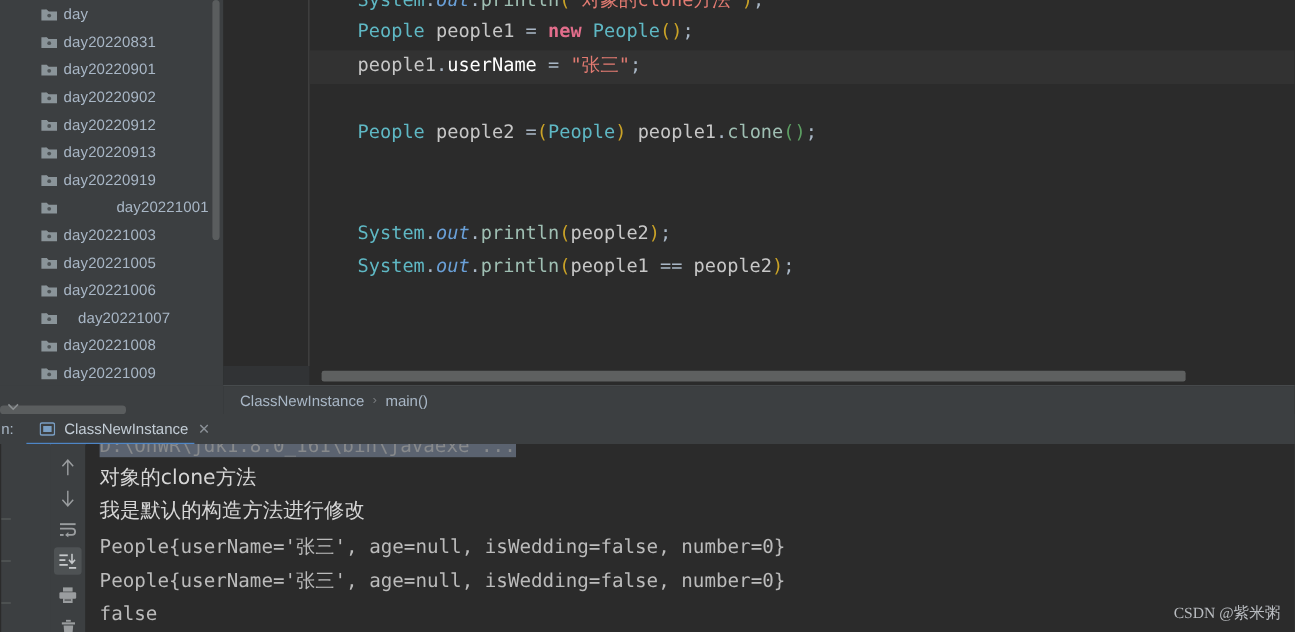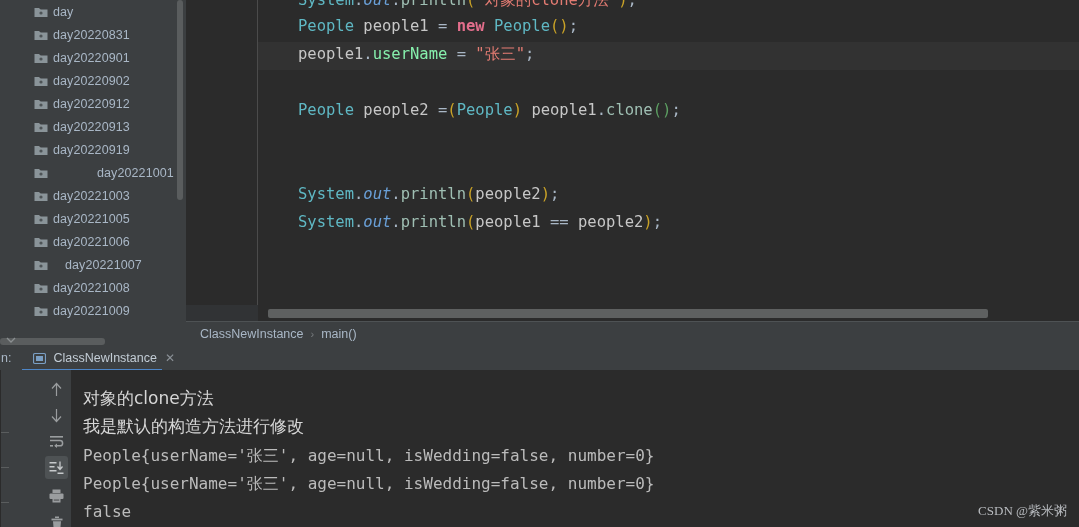--- a/index.html
+++ b/index.html
@@ -76,21 +76,21 @@
   }
   .code-hl{
     position:absolute;left:0;right:0;height:28px;background:#323232;
   }
   .code-line{
     position:absolute;left:0;height:28px;line-height:28px;white-space:pre;
     font-family:"DejaVu Sans Mono",monospace;font-size:15.5px;color:#a9b7c6;
   }
   .tk-type{color:#5fb8c4;}
   .tk-new{color:#e36e8c;font-weight:bold;}
-  .tk-field{color:#86efac;}
+  .tk-field{color:#ffffff;}
   .tk-static{color:#6aa0d8;font-style:italic;}
   .tk-method{color:#9fbfb3;}
   .tk-str{color:#e37b72;}
   .tk-paren{color:#c9a227;}
   .tk-paren2{color:#5c9e62;}
   .tk-var{color:#c7c7c7;}
   .tk-plain{color:#a9b7c6;}
 
   .editor-hscroll-track{
     position:absolute;left:72px;top:305px;right:0;height:17px;background:#2b2b2b;
@@ -481,20 +481,21 @@
       <div class="ct-btn" style="top:142px;">
         <svg width="12" height="15" viewBox="0 0 12 15">
           <rect x="4" y="0.5" width="4" height="1.6" fill="#9a9d9f"></rect>
           <rect x="0.5" y="2.6" width="11" height="1.8" fill="#9a9d9f"></rect>
           <path d="M2 5.2 L10 5.2 L9.2 14.5 L2.8 14.5 Z" fill="#9a9d9f"></path>
         </svg>
       </div>
     </div>
 
     <div class="console">
+      <div class="console-line cmd" style="top:-12px;"><span class="cmd-sel">D:\OnWR\jdk1.8.0_161\bin\javaexe ...</span></div>
       <div class="console-line cjk" style="top:42px;">我是默认的构造方法进行修改</div>
       <div class="console-line cjk" style="top:14px;">对象的clone方法</div>
       <div class="console-line" style="top:72px;">People{userName='张三', age=null, isWedding=false, number=0}</div>
       <div class="console-line" style="top:100px;">People{userName='张三', age=null, isWedding=false, number=0}</div>
       <div class="console-line" style="top:128px;">false</div>
       <div class="watermark">CSDN @紫米粥</div>
     </div>
   </div>
 </div>
 

